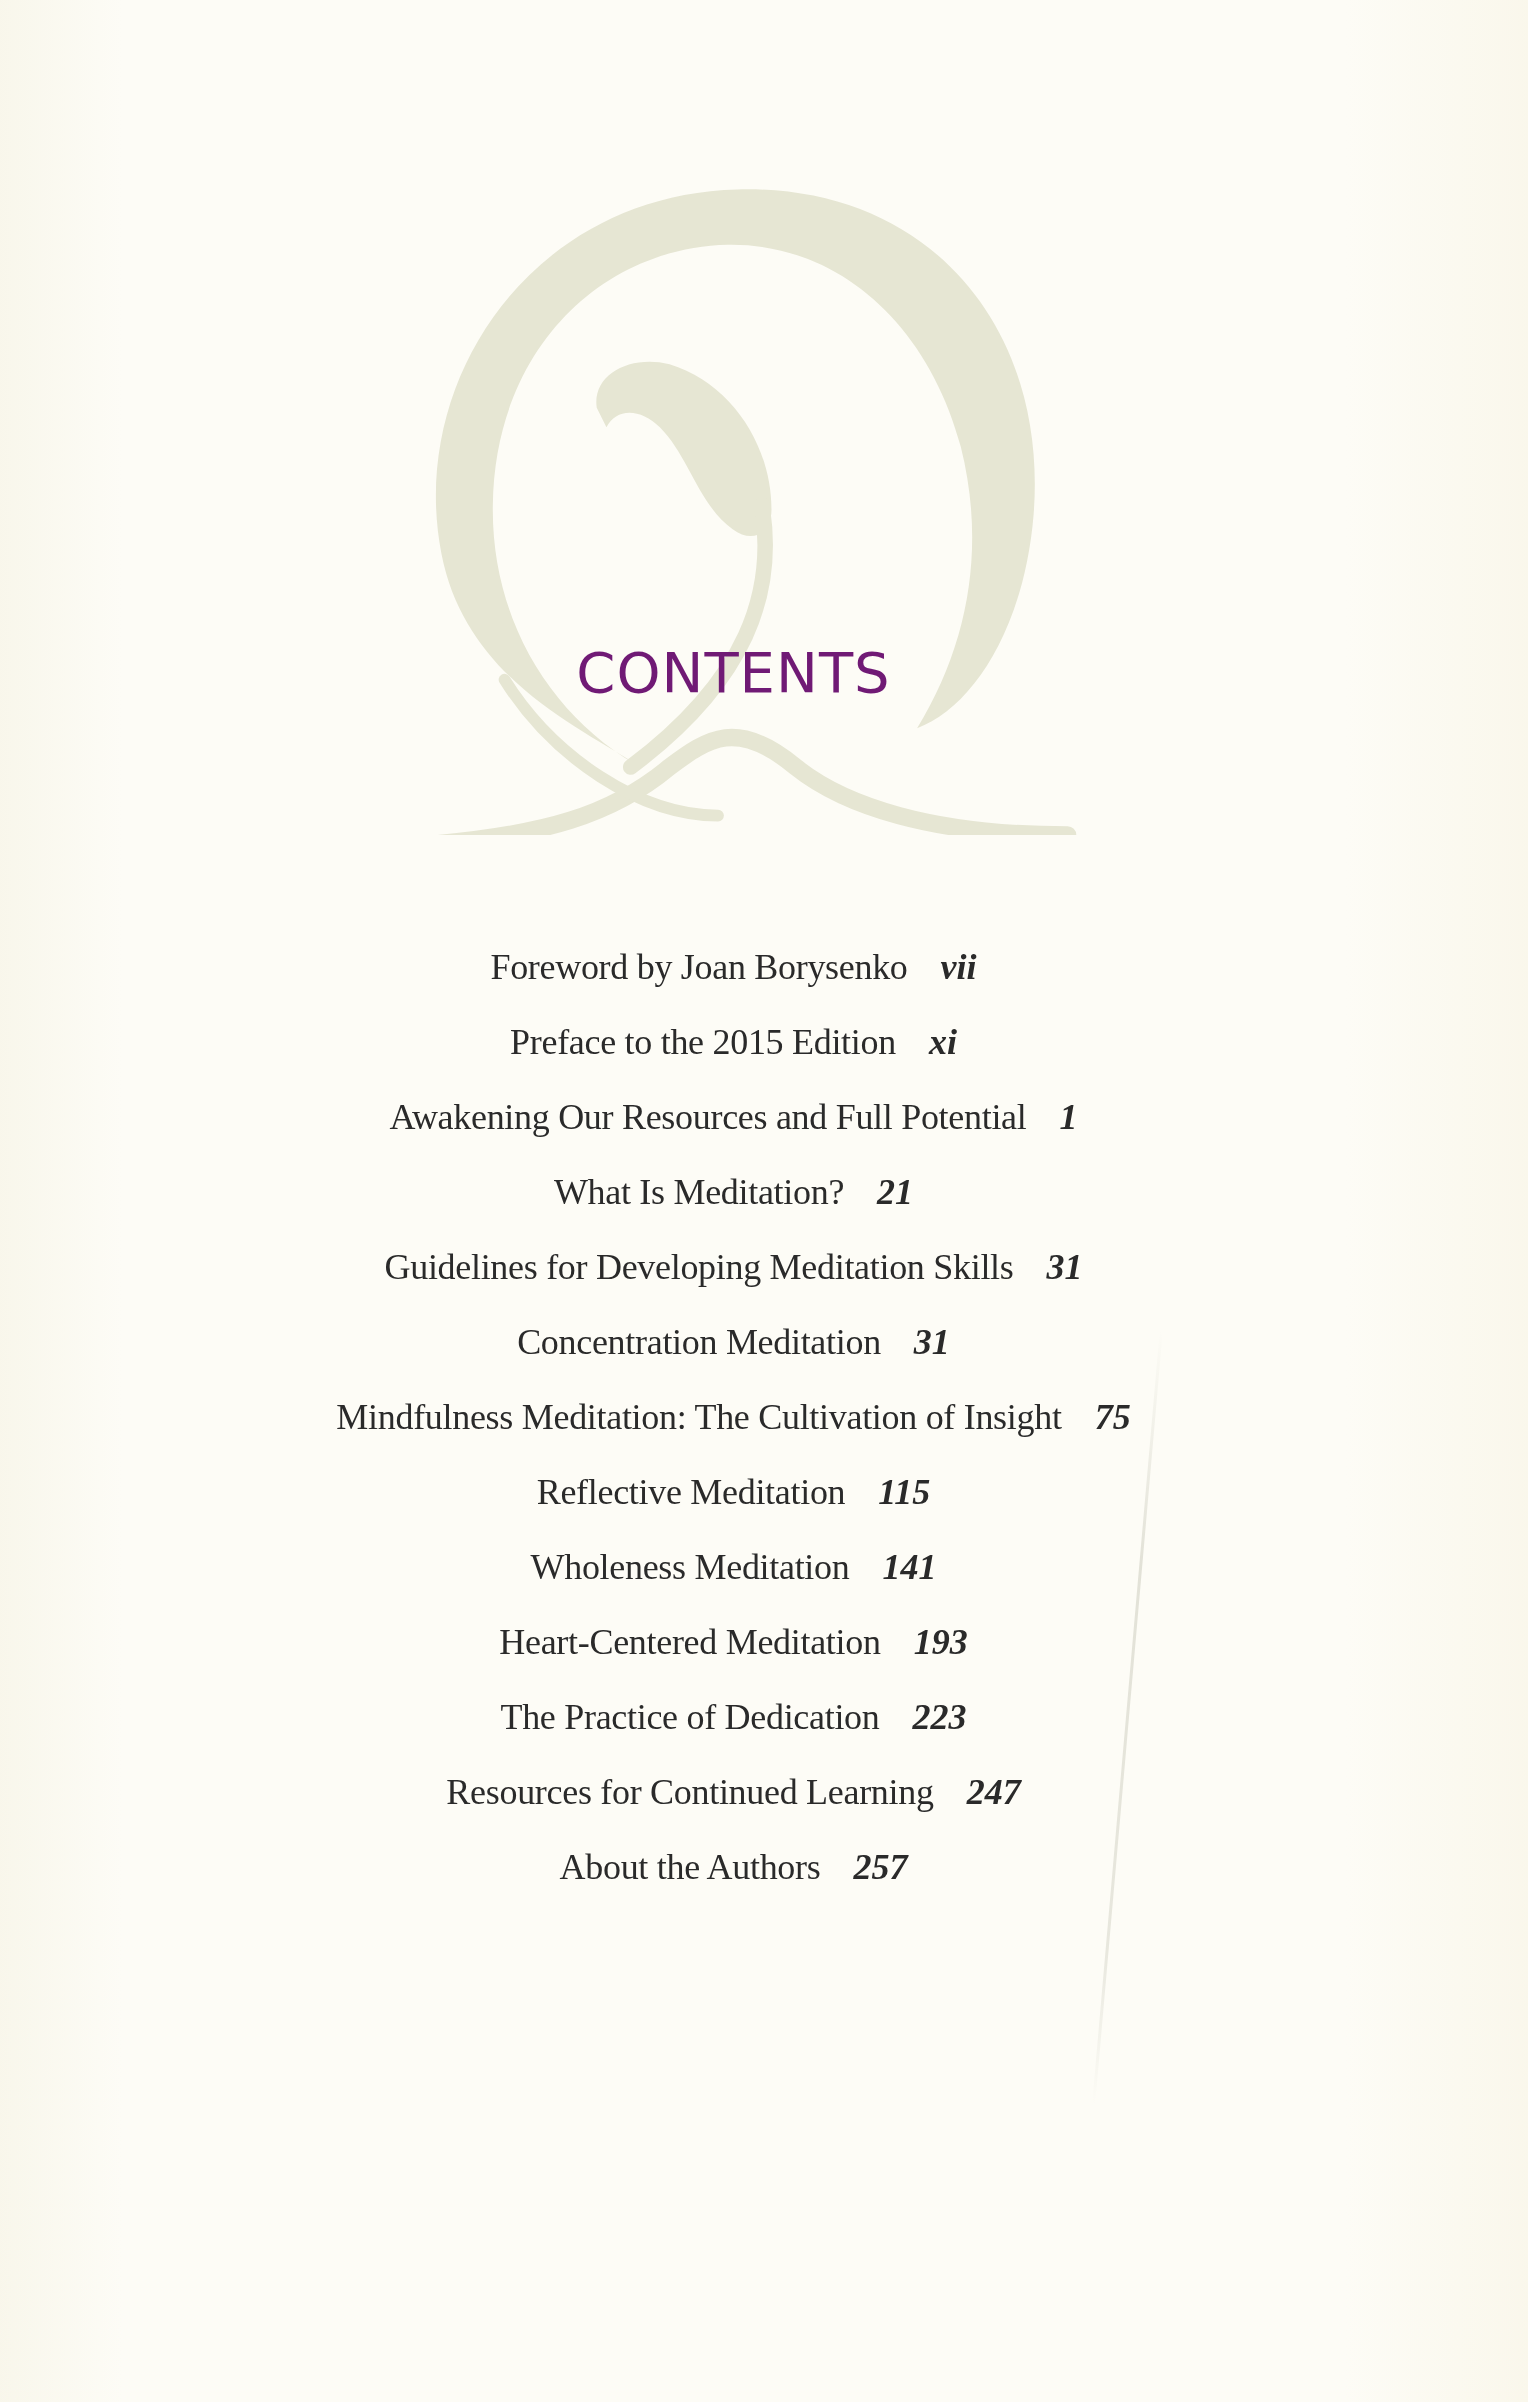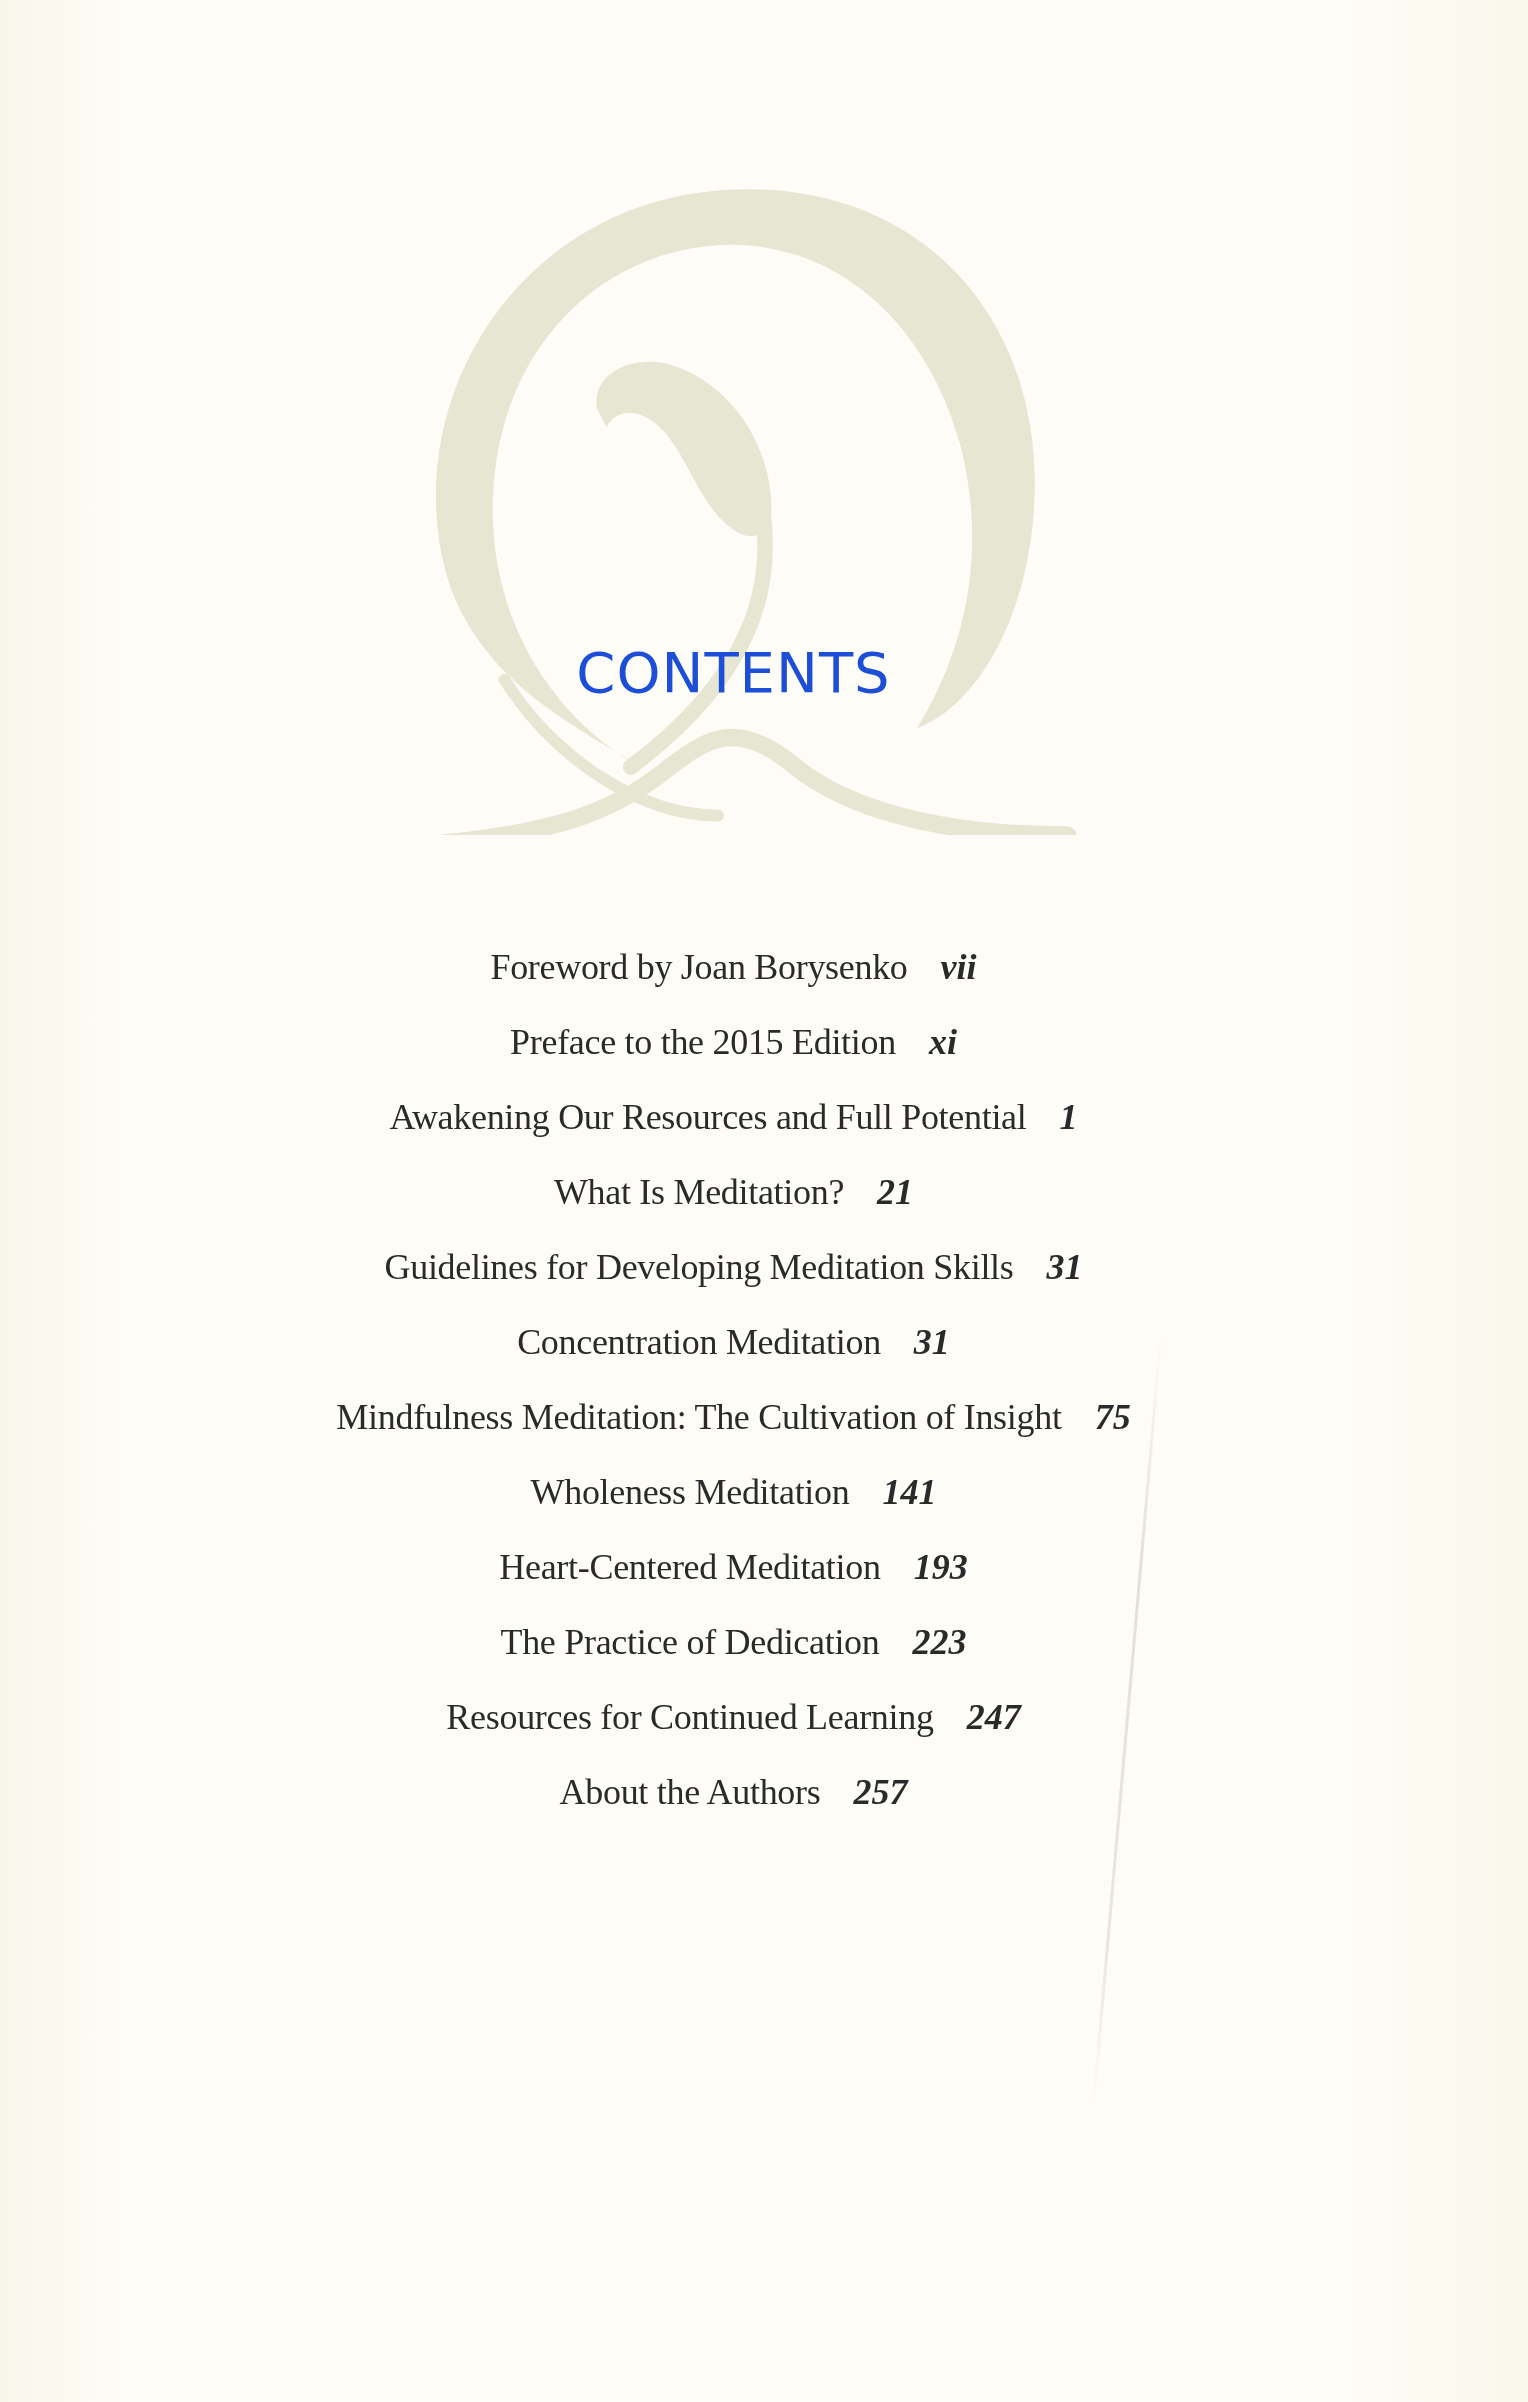--- a/index.html
+++ b/index.html
@@ -16,21 +16,21 @@
     pointer-events: none;
   }
   .ornament {
     position: absolute; left: 388px; top: 136px; width: 699px; height: 699px;
   }
   .title {
     position: absolute; left: 0; width: 1467px; top: 640px;
     text-align: center;
     font-family: "DejaVu Sans", "Liberation Sans", sans-serif;
     font-size: 56px; letter-spacing: 1px; font-weight: 400;
-    color: #1d4ed8;
+    color: #701a75;
   }
   .toc {
     position: absolute; left: 0; top: 936px; width: 1467px;
     list-style: none; margin: 0; padding: 0;
   }
   .toc li {
     height: 75px; line-height: 62px;
     text-align: center;
     font-size: 36px;
     white-space: nowrap;
@@ -79,20 +79,21 @@
 <div class="title">CONTENTS</div>
 
 <ul class="toc">
   <li><span class="entry-title">Foreword by Joan Borysenko</span><span class="page-num">vii</span></li>
   <li><span class="entry-title">Preface to the 2015 Edition</span><span class="page-num">xi</span></li>
   <li><span class="entry-title">Awakening Our Resources and Full Potential</span><span class="page-num">1</span></li>
   <li><span class="entry-title">What Is Meditation?</span><span class="page-num">21</span></li>
   <li><span class="entry-title">Guidelines for Developing Meditation Skills</span><span class="page-num">31</span></li>
   <li><span class="entry-title">Concentration Meditation</span><span class="page-num">31</span></li>
   <li><span class="entry-title">Mindfulness Meditation: The Cultivation of Insight</span><span class="page-num">75</span></li>
+  <li><span class="entry-title">Reflective Meditation</span><span class="page-num">115</span></li>
   <li><span class="entry-title">Wholeness Meditation</span><span class="page-num">141</span></li>
   <li><span class="entry-title">Heart-Centered Meditation</span><span class="page-num">193</span></li>
   <li><span class="entry-title">The Practice of Dedication</span><span class="page-num">223</span></li>
   <li><span class="entry-title">Resources for Continued Learning</span><span class="page-num">247</span></li>
   <li><span class="entry-title">About the Authors</span><span class="page-num">257</span></li>
 </ul>
 
 <div class="fold-line"></div>
 
 

